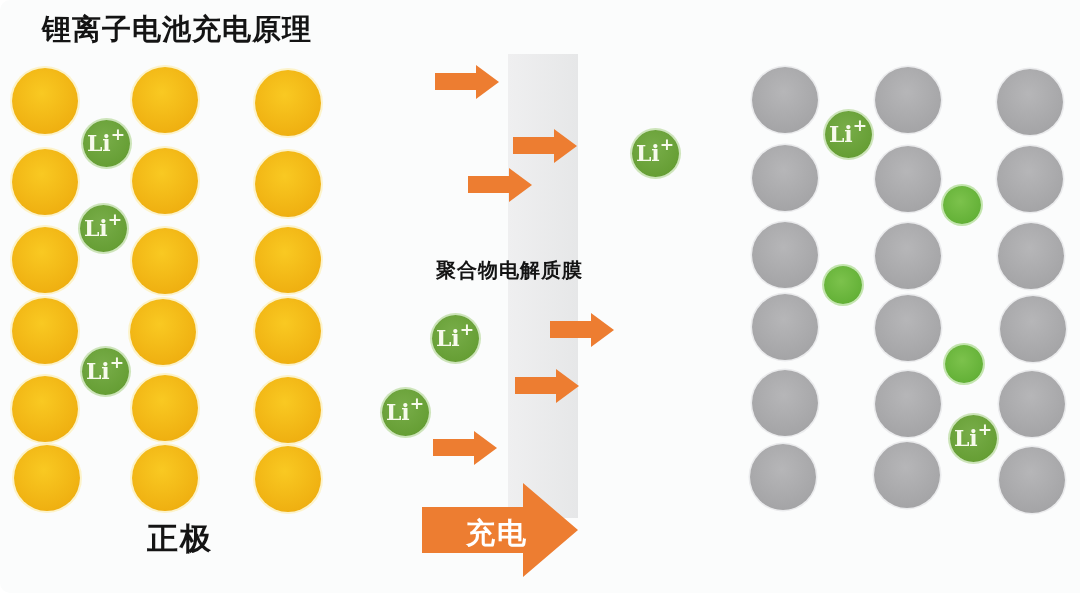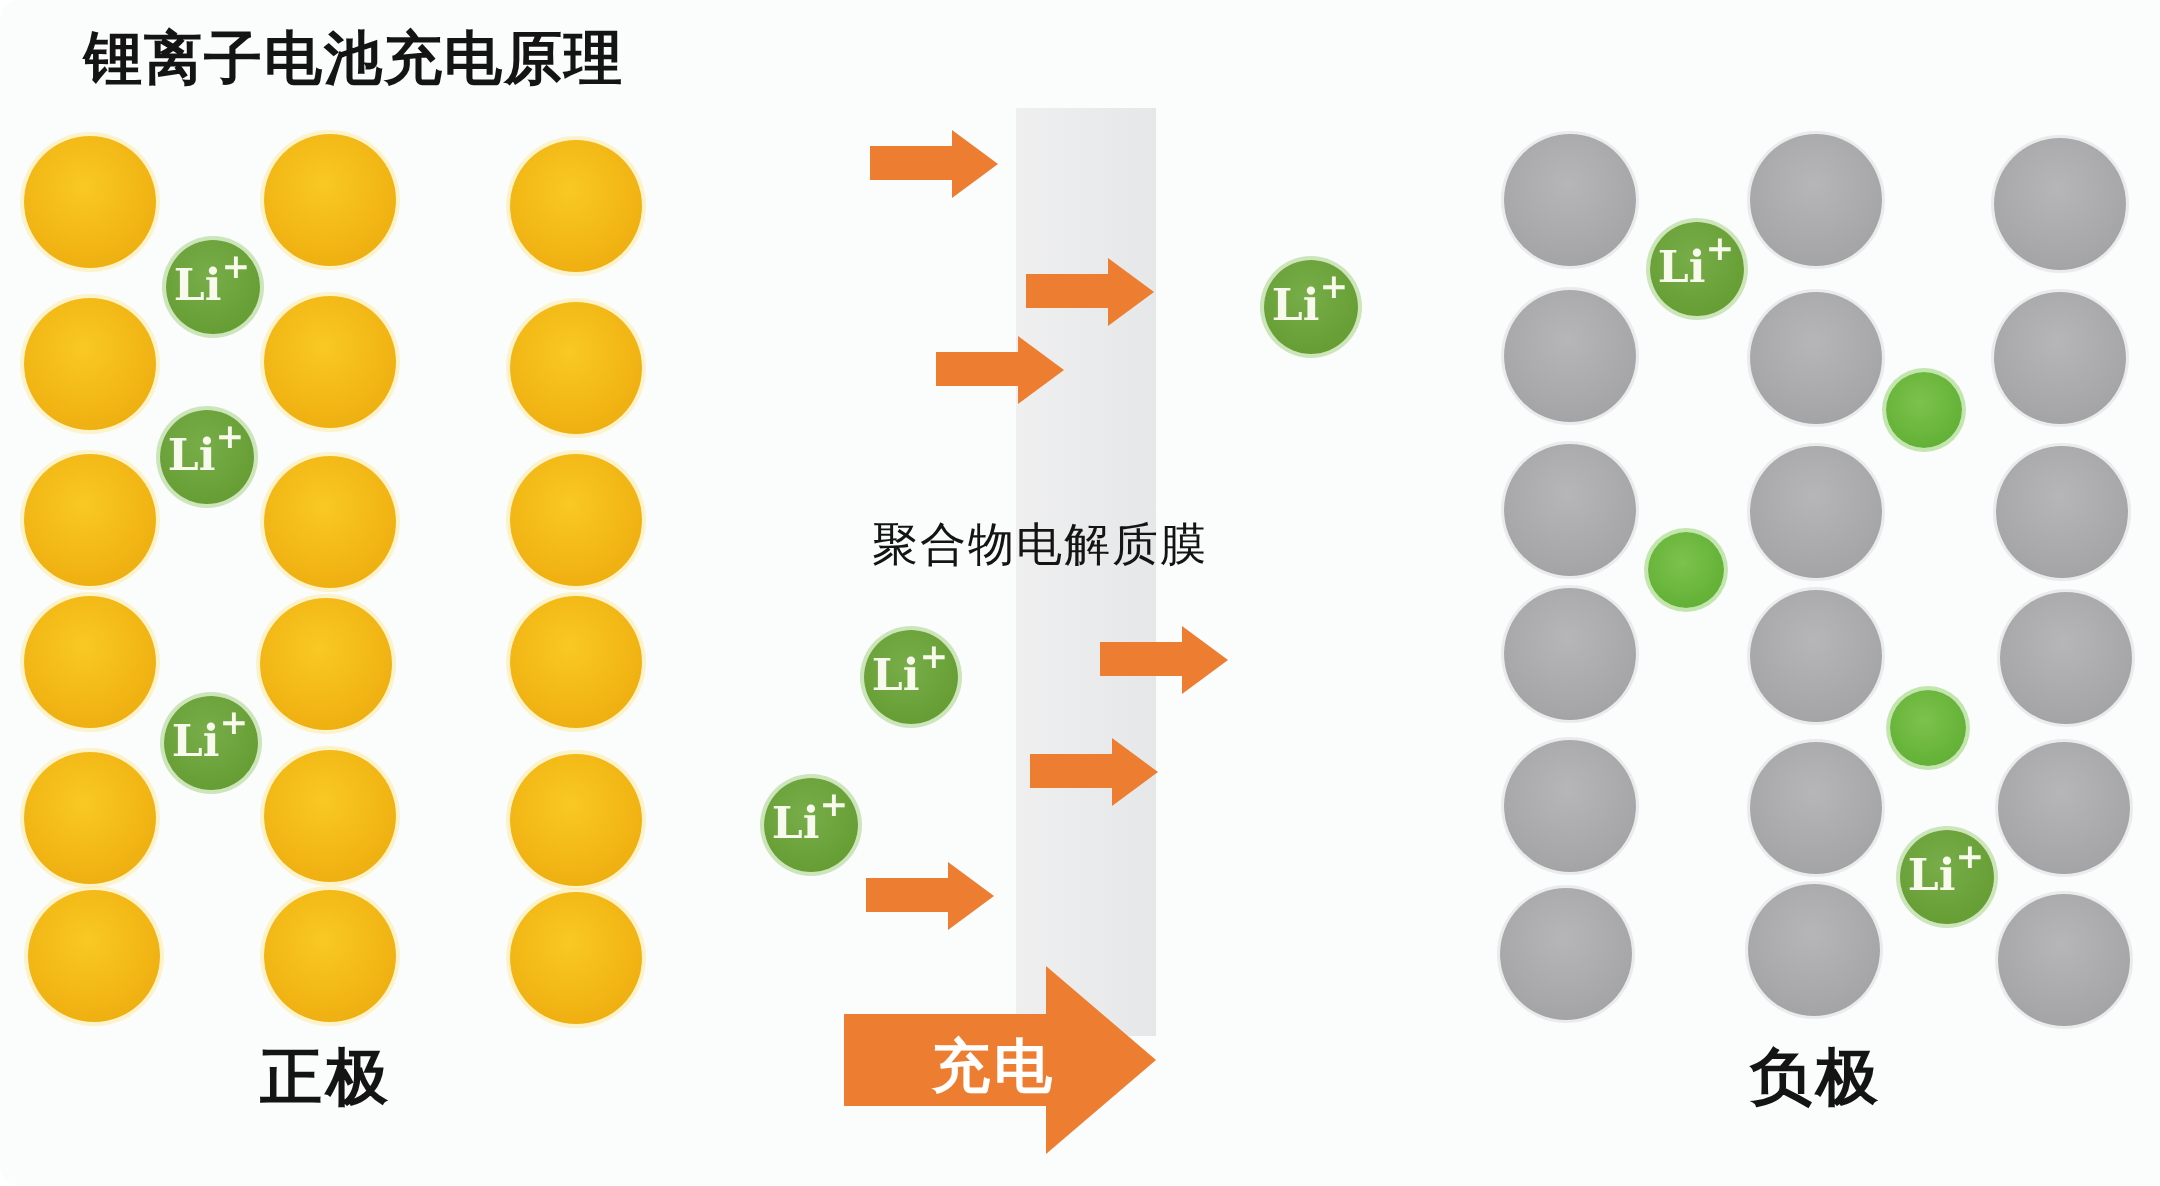--- a/index.html
+++ b/index.html
@@ -25,21 +25,21 @@
     font-size:29px;font-weight:700;letter-spacing:1px;
     color:var(--text-black);white-space:nowrap;z-index:5;
   }
   .membrane{
     position:absolute;left:508px;top:54px;width:70px;height:464px;
     background:linear-gradient(to right,#efeff0,#e6e7e8);
     z-index:1;
   }
   .membrane-label{
     position:absolute;left:436px;top:257px;
-    font-size:23px;font-weight:400;letter-spacing:1px;
+    font-size:20px;font-weight:700;letter-spacing:1px;
     color:var(--text-black);white-space:nowrap;z-index:4;
   }
   .particle{
     position:absolute;width:66px;height:66px;border-radius:50%;z-index:2;
   }
   .particle.cathode{
     background:radial-gradient(circle at 45% 38%,#f9c922,#eead0f 82%);
     box-shadow:0 0 0 2px rgba(253,235,160,.55);
   }
   .particle.anode{
@@ -75,21 +75,21 @@
     border-bottom:17px solid transparent;
     border-left:23px solid var(--arrow-orange);
   }
   .charge-arrow{position:absolute;left:420px;top:480px;width:160px;height:100px;z-index:4;}
   .charge-arrow svg{position:absolute;left:0;top:0;}
   .charge-arrow .charge-label{
     position:absolute;left:18px;top:34px;width:90px;text-align:right;
     font-size:29px;font-weight:700;color:#ffffff;letter-spacing:2px;
   }
   .electrode-label{
-    position:absolute;top:518px;width:100px;text-align:center;
+    position:absolute;top:518px;width:100px;text-align:right;
     font-size:31px;font-weight:600;color:var(--text-black);
     letter-spacing:2px;z-index:5;
   }
   #cathode-label{left:113px;}
   #anode-label{left:858px;}
 </style>
 </head>
 <body>
 
 <div id="stage">
@@ -193,14 +193,13 @@
     </div>
 
   <div class="charge-arrow">
     <svg width="160" height="100" viewBox="0 0 160 100">
       <polygon points="2,27 103,27 103,3 158,50 103,97 103,73 2,73" fill="#ed7d31"></polygon>
     </svg>
     <span class="charge-label">充电</span>
   </div>
 
   <div class="electrode-label" id="cathode-label">正极</div>
-  <div class="electrode-label" id="anode-label">负极</div>
 </div>
 
 </body></html>

